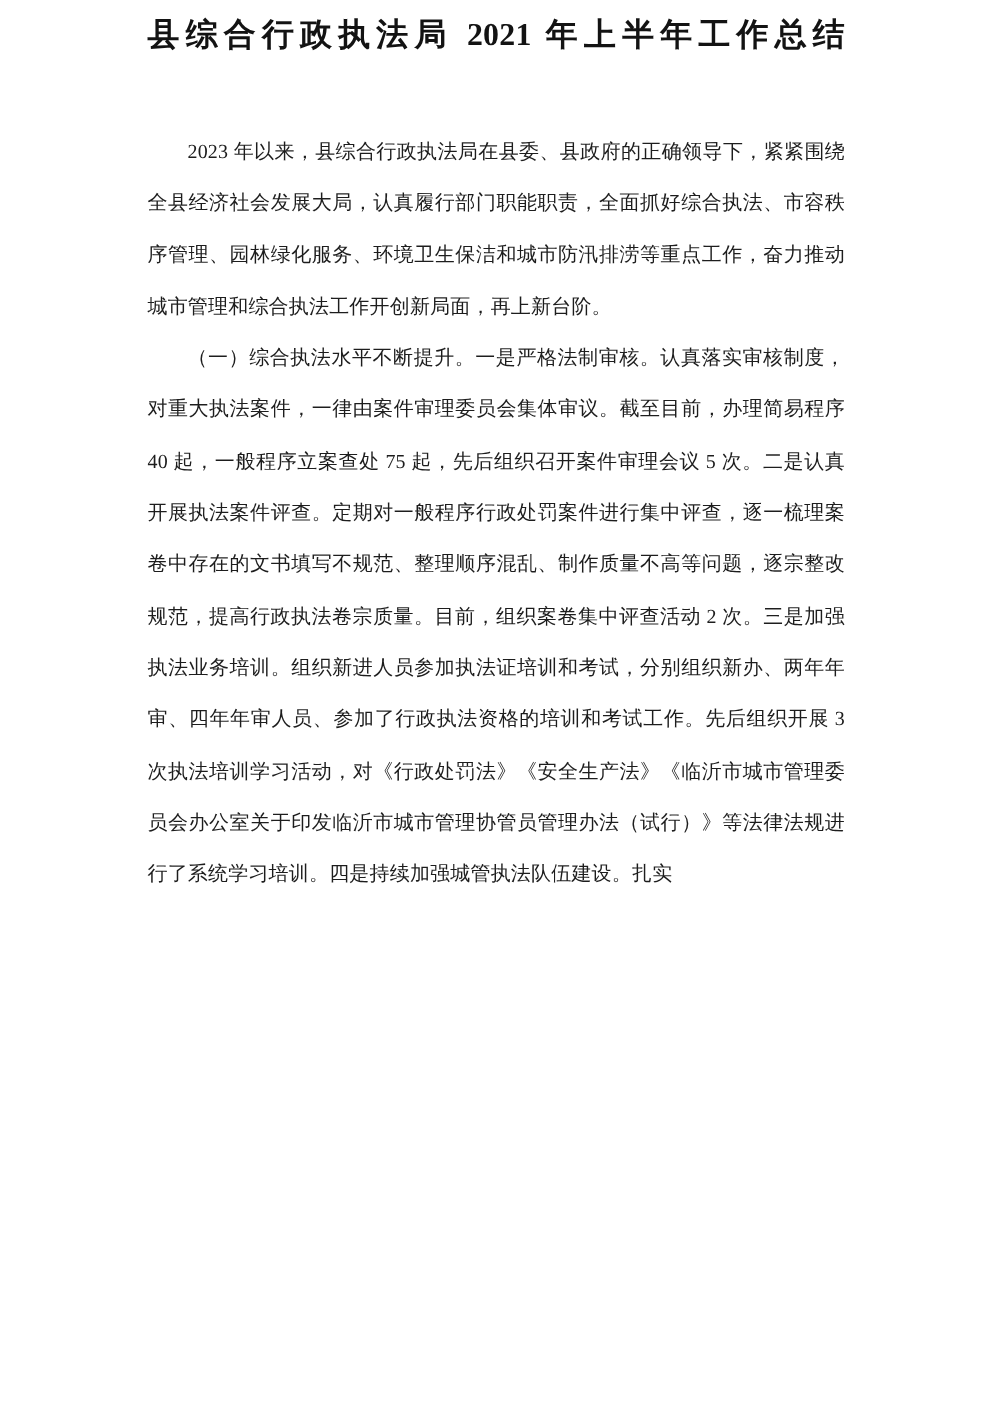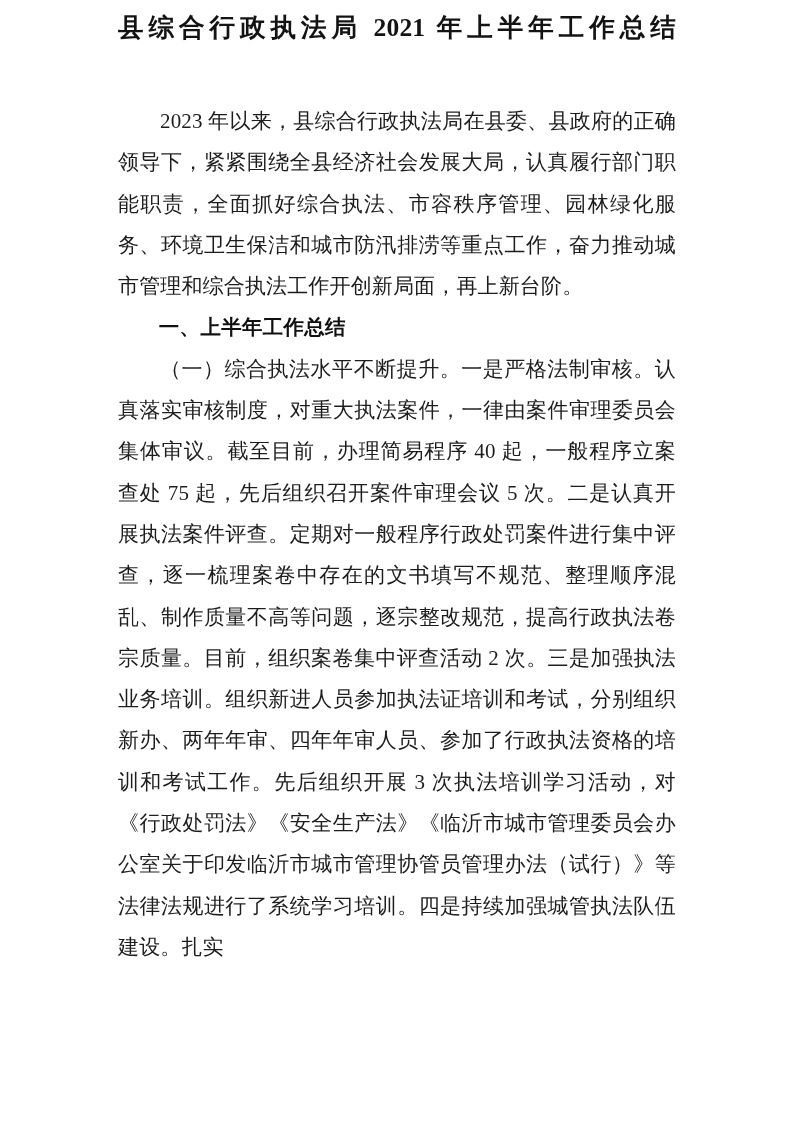--- a/index.html
+++ b/index.html
@@ -47,21 +47,21 @@
     text-align-last: justify;
     white-space: normal;
   }
   
   .body-block {
     margin-top: 46px;
   }
   p.para {
     margin: 0;
     padding: 0;
-    font-size: 21px;
+    font-size: 16px;
     line-height: 41.3px;
     text-align: justify;
     text-justify: inter-ideograph;
     text-indent: 2em;
     color: #1d1d1d;
     letter-spacing: 0.15px;
   }
   p.heading {
     margin: 0;
     padding: 0;
@@ -81,20 +81,19 @@
   <div class="content">
 
     <h1 class="doc-title">
       <span class="title-line title-line-1">县综合行政执法局 2021 年上半年工作总结</span>
     </h1>
 
     <div class="body-block">
 
       <p class="para">2023 年以来，县综合行政执法局在县委、县政府的正确领导下，紧紧围绕全县经济社会发展大局，认真履行部门职能职责，全面抓好综合执法、市容秩序管理、园林绿化服务、环境卫生保洁和城市防汛排涝等重点工作，奋力推动城市管理和综合执法工作开创新局面，再上新台阶。</p>
 
-      <p class="heading">一、上半年工作总结</p>
 
       <p class="para">（一）综合执法水平不断提升。一是严格法制审核。认真落实审核制度，对重大执法案件，一律由案件审理委员会集体审议。截至目前，办理简易程序 40 起，一般程序立案查处 75 起，先后组织召开案件审理会议 5 次。二是认真开展执法案件评查。定期对一般程序行政处罚案件进行集中评查，逐一梳理案卷中存在的文书填写不规范、整理顺序混乱、制作质量不高等问题，逐宗整改规范，提高行政执法卷宗质量。目前，组织案卷集中评查活动 2 次。三是加强执法业务培训。组织新进人员参加执法证培训和考试，分别组织新办、两年年审、四年年审人员、参加了行政执法资格的培训和考试工作。先后组织开展 3 次执法培训学习活动，对《行政处罚法》《安全生产法》《临沂市城市管理委员会办公室关于印发临沂市城市管理协管员管理办法（试行）》等法律法规进行了系统学习培训。四是持续加强城管执法队伍建设。扎实</p>
 
     </div>
 
   </div>
 </div>
 
 </body></html>

